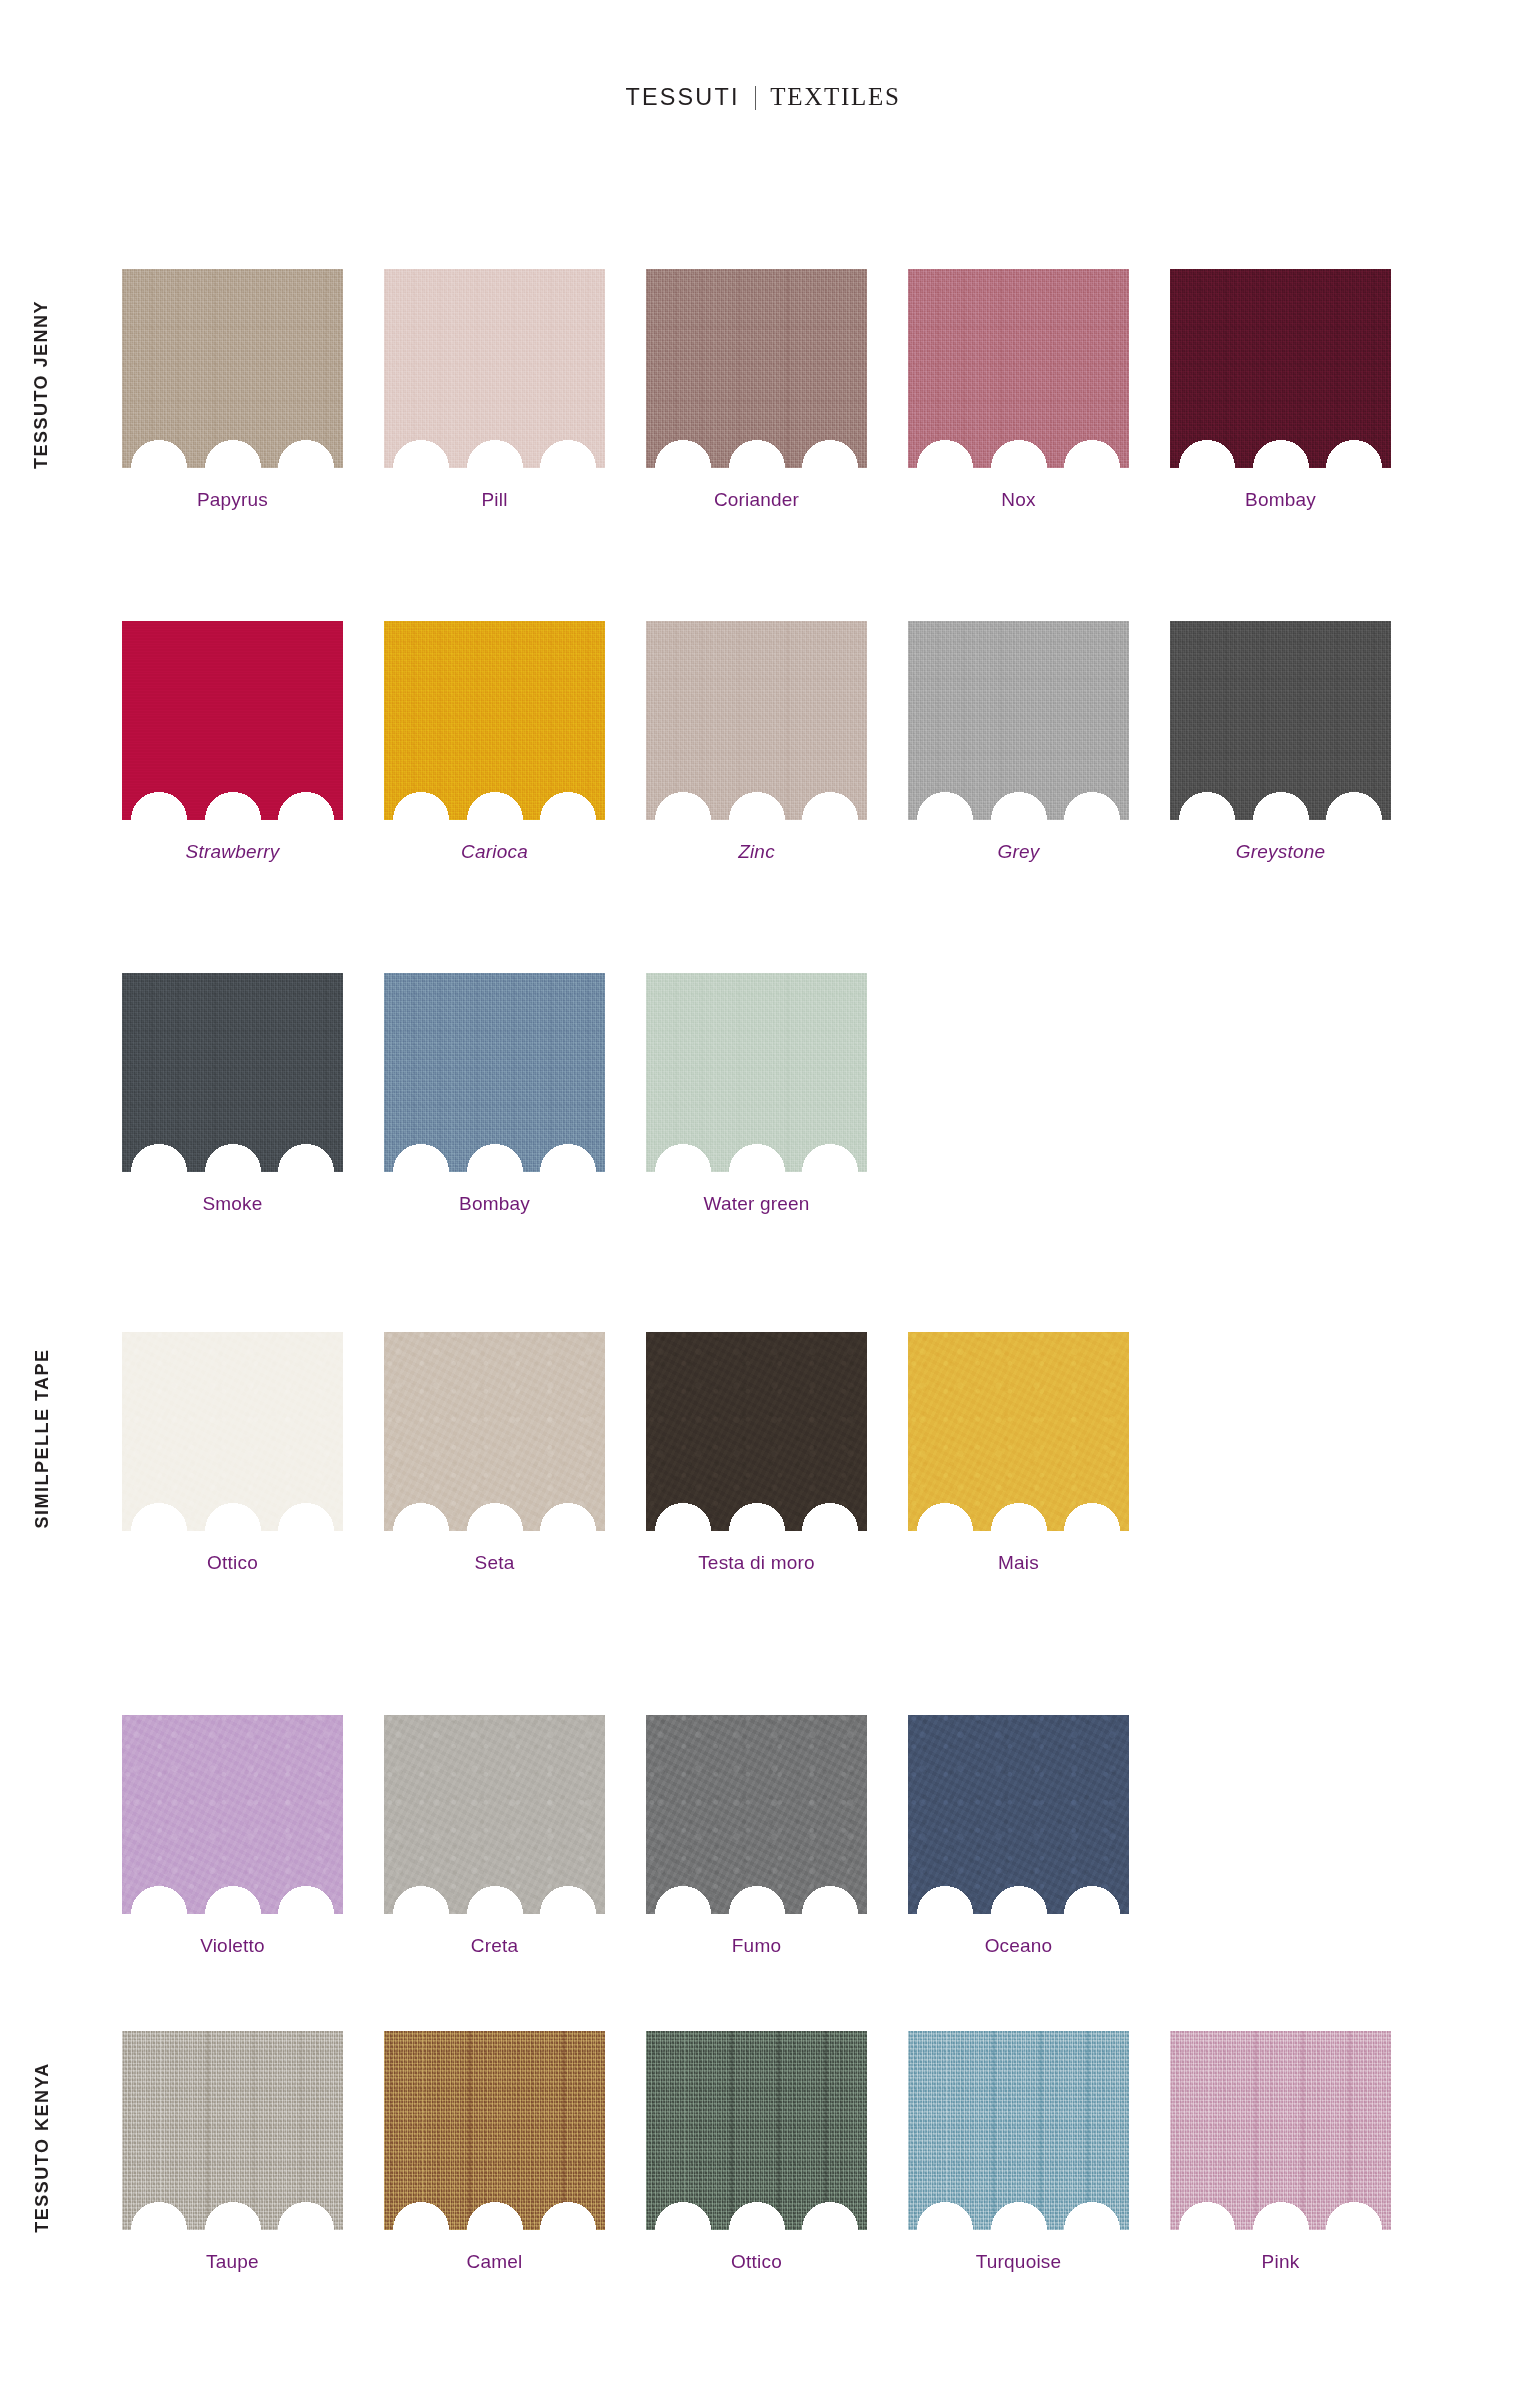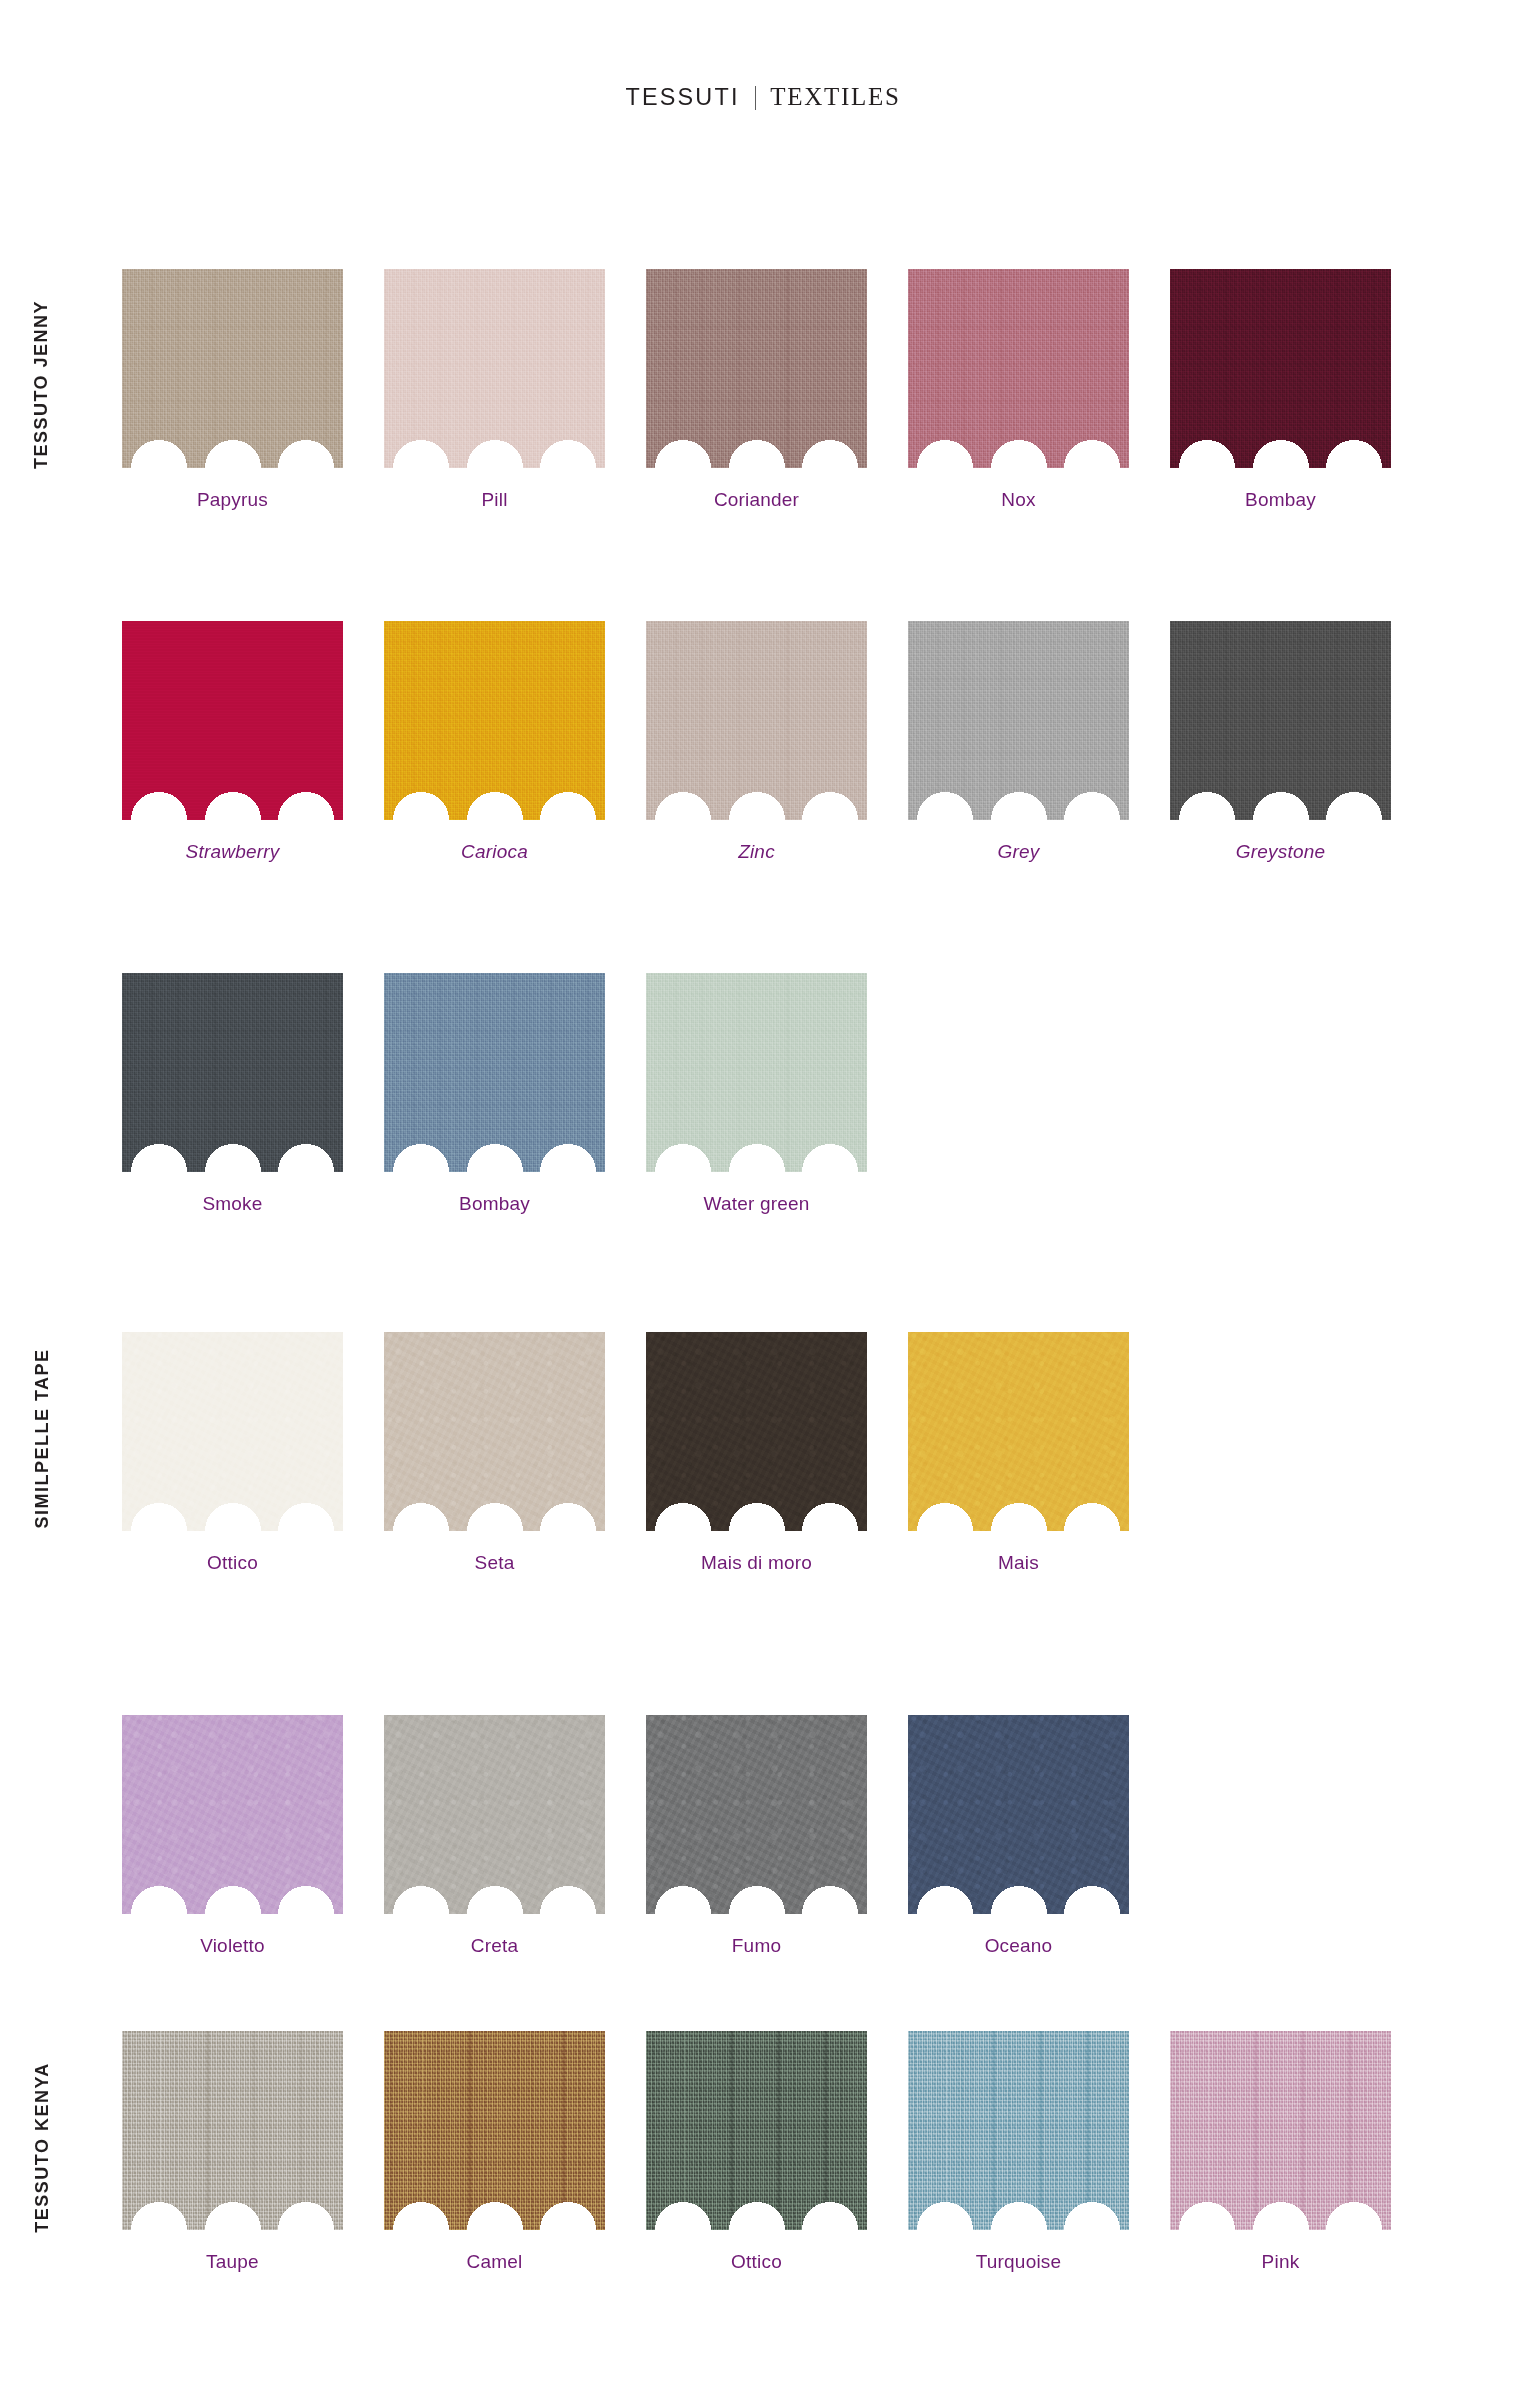--- a/index.html
+++ b/index.html
@@ -288,21 +288,21 @@
     <div class="swatch-cell">
       <div class="swatch">
         <div class="fill tex-leather" style="background: rgb(205, 193, 180);"></div>
       </div>
       <div class="swatch-label">Seta</div>
     </div>
     <div class="swatch-cell">
       <div class="swatch">
         <div class="fill tex-leather" style="background: rgb(59, 50, 43);"></div>
       </div>
-      <div class="swatch-label">Mais di moro</div>
+      <div class="swatch-label">Testa di moro</div>
     </div>
     <div class="swatch-cell">
       <div class="swatch">
         <div class="fill tex-leather" style="background: rgb(226, 182, 63);"></div>
       </div>
       <div class="swatch-label">Mais</div>
     </div>
   </div>
 <div class="swatch-row" style="top:1683px;margin-top:32px;">
     <div class="swatch-cell">

